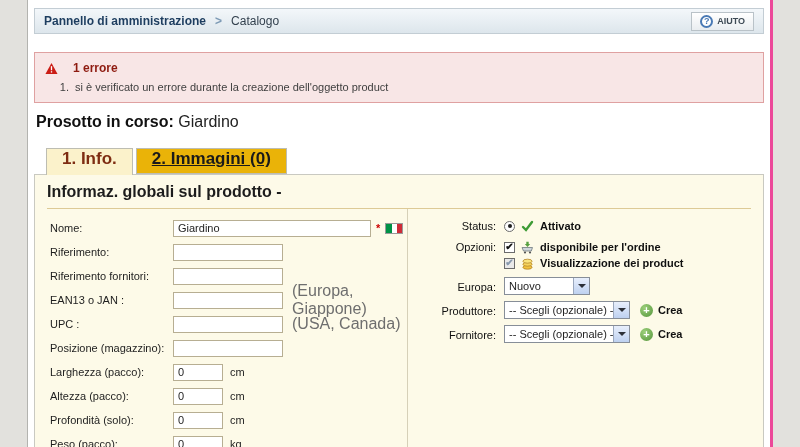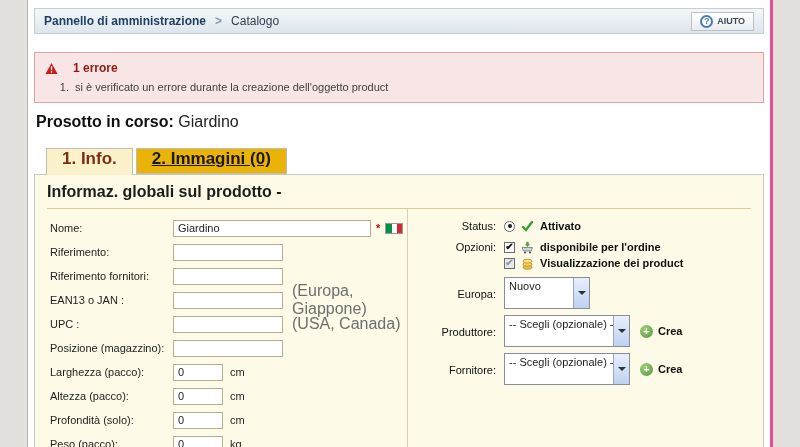--- a/index.html
+++ b/index.html
@@ -91,21 +91,21 @@
   .cb {
     width:11px; height:11px; border:1px solid #6b6b6b; background:#fff;
     display:inline-flex; align-items:center; justify-content:center;
     font-size:10px; line-height:1; cursor:pointer; flex:none; color:#111;
   }
   .cb.checked::after { content:"\2714"; margin-top:-1px; }
   .cb.disabled { background:#e9e9e9; color:#8798ad; }
   .icon13 { width:13px; height:13px; flex:none; }
   .selrow { align-items:center; margin-top:6px; }
   .select {
-    display:inline-flex; align-items:stretch; height:32px;
+    display:inline-flex; align-items:stretch; height:18px;
     border:1px solid #878e98; background:#fff; cursor:pointer;
   }
   .sel-stato { width:86px; } .sel-opt { width:126px; }
   .sel-text { flex:1; font-size:11px; padding:2px 4px; white-space:nowrap; overflow:hidden; color:#1e1e1e; }
   .sel-btn {
     width:16px; flex:none; background:linear-gradient(#e8effc,#bed1f0);
     border-left:1px solid #9aa7bd; display:flex; align-items:center; justify-content:center;
   }
   .sel-btn::after { content:""; border:4px solid transparent; border-top-color:#2c3038; margin-top:4px; }
   .crea { display:inline-flex; align-items:center; gap:5px; margin-left:10px; font-weight:bold; font-size:11px; color:#101010; cursor:pointer; }

